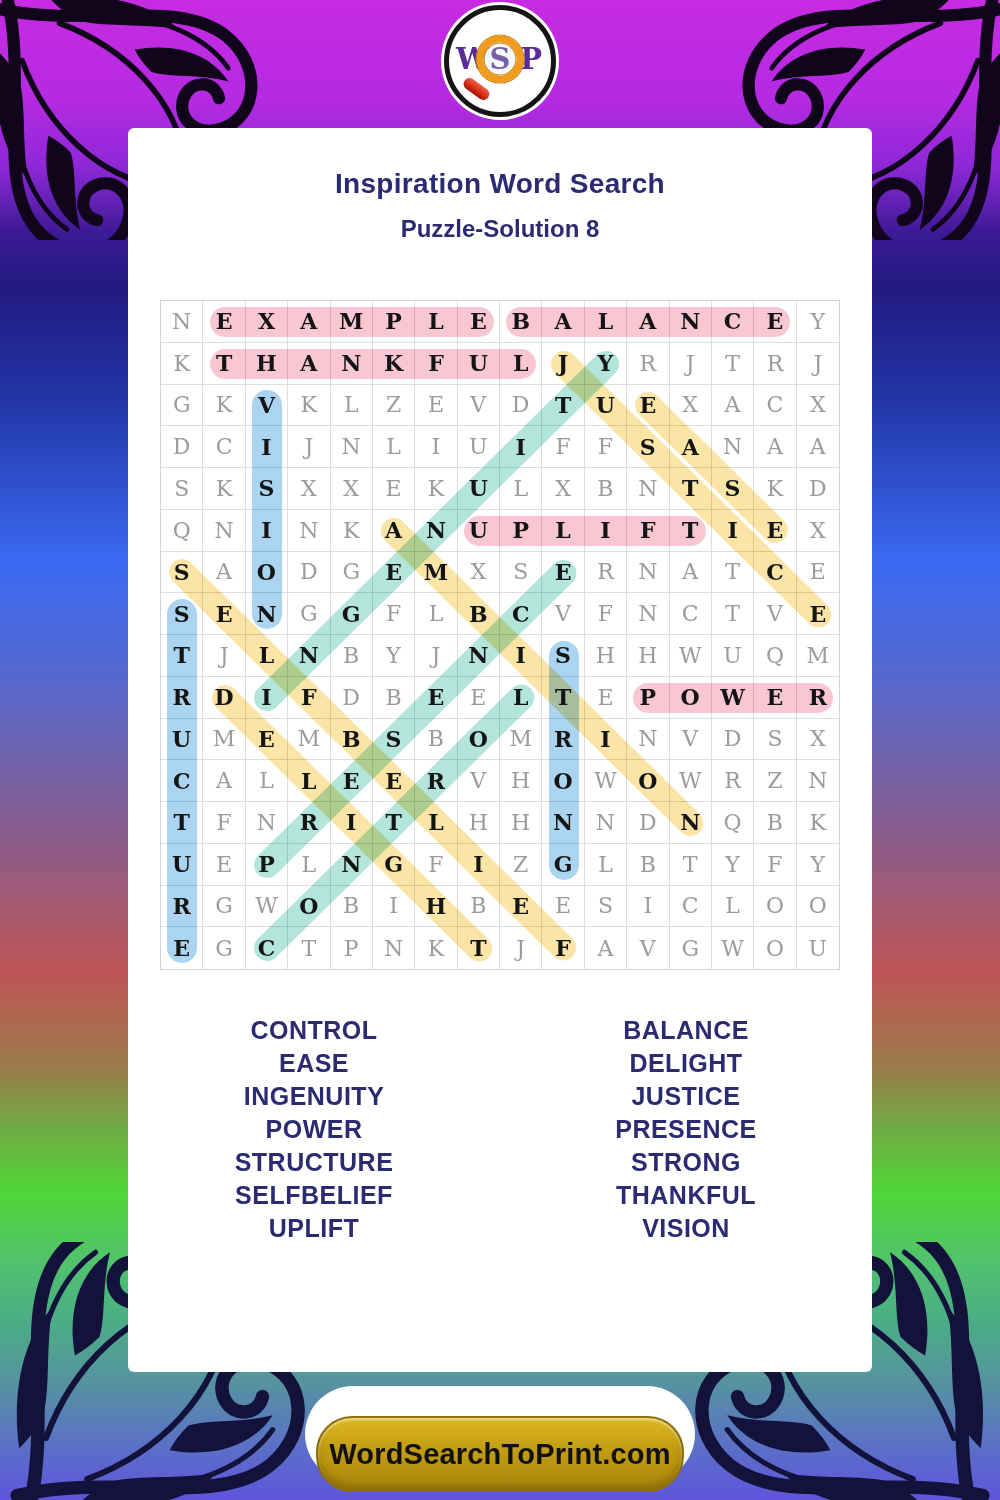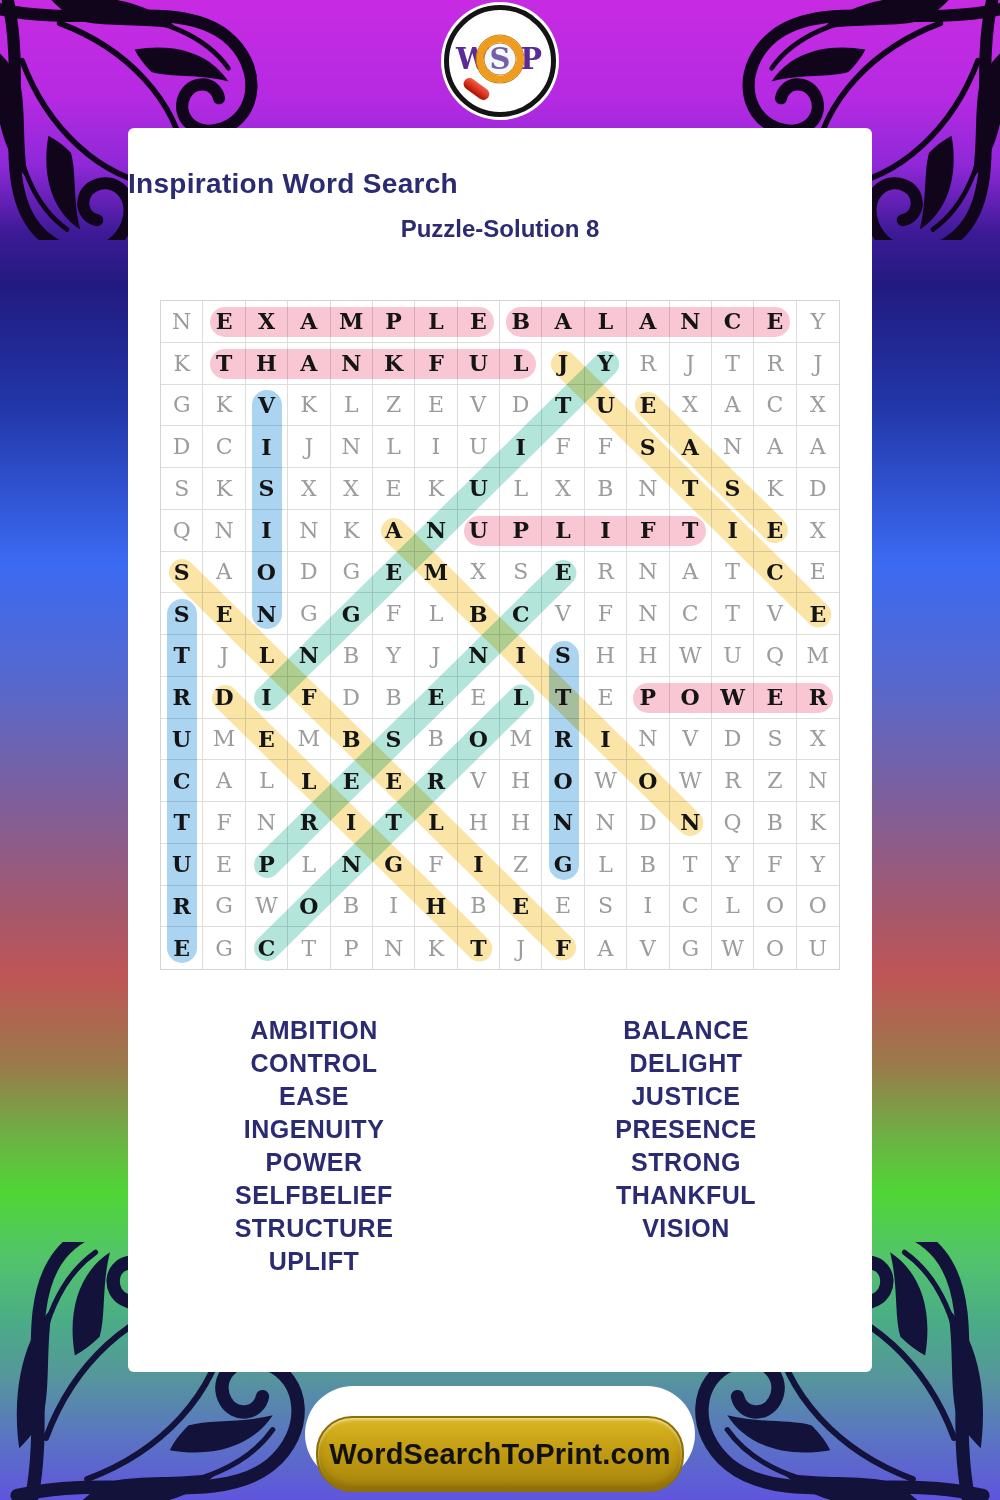--- a/index.html
+++ b/index.html
@@ -24,21 +24,21 @@
   .lg-w{left:7px;transform:translateY(-55%);}
   .lg-s{left:50%;transform:translate(-50%,-55%);color:#4a2486;}
   .lg-p{right:9px;transform:translateY(-55%);}
   .mag-ring{position:absolute;left:50%;top:50%;width:33px;height:33px;transform:translate(-50%,-54%);
     border:7px solid #ef9c1e;border-radius:50%;background:rgba(215,232,250,.30);
     box-shadow:0 0 0 1px #c87c08, inset 0 0 0 1px #c87c08;z-index:2;}
   .mag-handle{position:absolute;left:13px;top:73px;width:29px;height:12px;border-radius:7px;
     background:linear-gradient(180deg,#f0604a 0%,#d92f18 55%,#a31205 100%);transform:rotate(36deg);z-index:3;}
   
   .card{position:absolute;left:128px;top:128px;width:744px;height:1244px;background:#fff;border-radius:6px;z-index:2;}
-  .title{margin:40px 0 0;font-weight:bold;font-size:28px;color:#2b2b72;letter-spacing:.3px;}
+  .title{margin:40px 0 0;text-align:center;font-weight:bold;font-size:28px;color:#2b2b72;letter-spacing:.3px;}
   .subtitle{margin:15px 0 0;text-align:center;font-weight:bold;font-size:24px;color:#2b2b72;}
   
   .grid{position:absolute;left:32px;top:172px;width:678px;height:668px;background:#fff;
     display:grid;grid-template-columns:repeat(16,1fr);grid-template-rows:repeat(16,1fr);
     border:1px solid #d4d4d4;}
   .cell{border-right:1px solid #ddd;border-bottom:1px solid #ddd;display:flex;align-items:center;justify-content:center;}
   .grid > .cell:nth-child(16n){border-right:none;}
   .grid > .cell:nth-child(n+241){border-bottom:none;}
   .letter{position:relative;z-index:2;font-family:"DejaVu Serif",serif;font-size:22px;color:#9c9c9c;}
   .letter.solved{color:#141414;font-weight:bold;}
@@ -889,27 +889,26 @@
         <div class="stripe" style="background: rgb(250, 229, 167); width: 442.409px; height: 26px; left: 220.062px; top: 216.625px; border-radius: 13px; transform-origin: 13px 13px; transform: rotate(0.777969rad);"></div>
         <div class="stripe" style="background: rgb(250, 229, 167); width: 561.383px; height: 26px; left: 8.1875px; top: 258.375px; border-radius: 13px; transform-origin: 13px 13px; transform: rotate(0.777969rad);"></div>
         <div class="stripe" style="background: rgb(250, 229, 167); width: 382.922px; height: 26px; left: 50.5625px; top: 383.625px; border-radius: 13px; transform-origin: 13px 13px; transform: rotate(0.777969rad);"></div>
         <div class="stripe" style="background: rgb(179, 229, 219); width: 501.896px; height: 26px; left: 92.9375px; top: 383.625px; border-radius: 13px; transform-origin: 13px 13px; transform: rotate(-0.777969rad);"></div>
         <div class="stripe" style="background: rgb(179, 229, 219); width: 442.409px; height: 26px; left: 92.9375px; top: 550.625px; border-radius: 13px; transform-origin: 13px 13px; transform: rotate(-0.777969rad);"></div>
         <div class="stripe" style="background: rgb(179, 229, 219); width: 382.922px; height: 26px; left: 92.9375px; top: 634.125px; border-radius: 13px; transform-origin: 13px 13px; transform: rotate(-0.777969rad);"></div>
       </div>
 
     <div class="words">
       <ul>
-          <li>AMBITION</li>
           <li>CONTROL</li>
           <li>EASE</li>
           <li>INGENUITY</li>
           <li>POWER</li>
+          <li>STRUCTURE</li>
           <li>SELFBELIEF</li>
-          <li>STRUCTURE</li>
           <li>UPLIFT</li>
         </ul>
       <ul>
           <li>BALANCE</li>
           <li>DELIGHT</li>
           <li>JUSTICE</li>
           <li>PRESENCE</li>
           <li>STRONG</li>
           <li>THANKFUL</li>
           <li>VISION</li>

